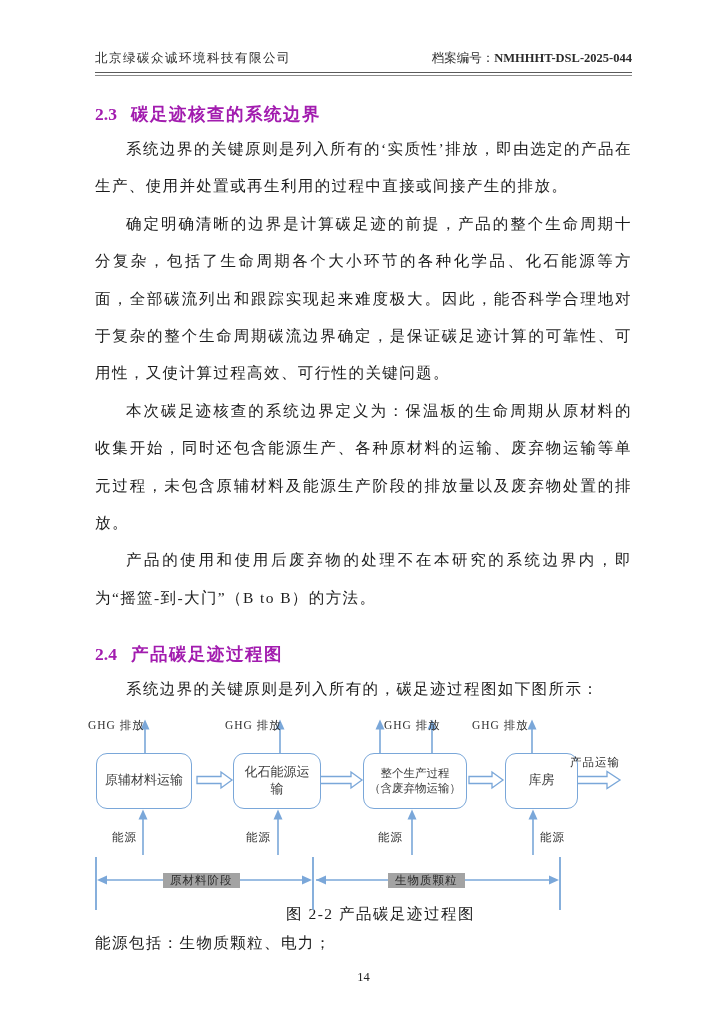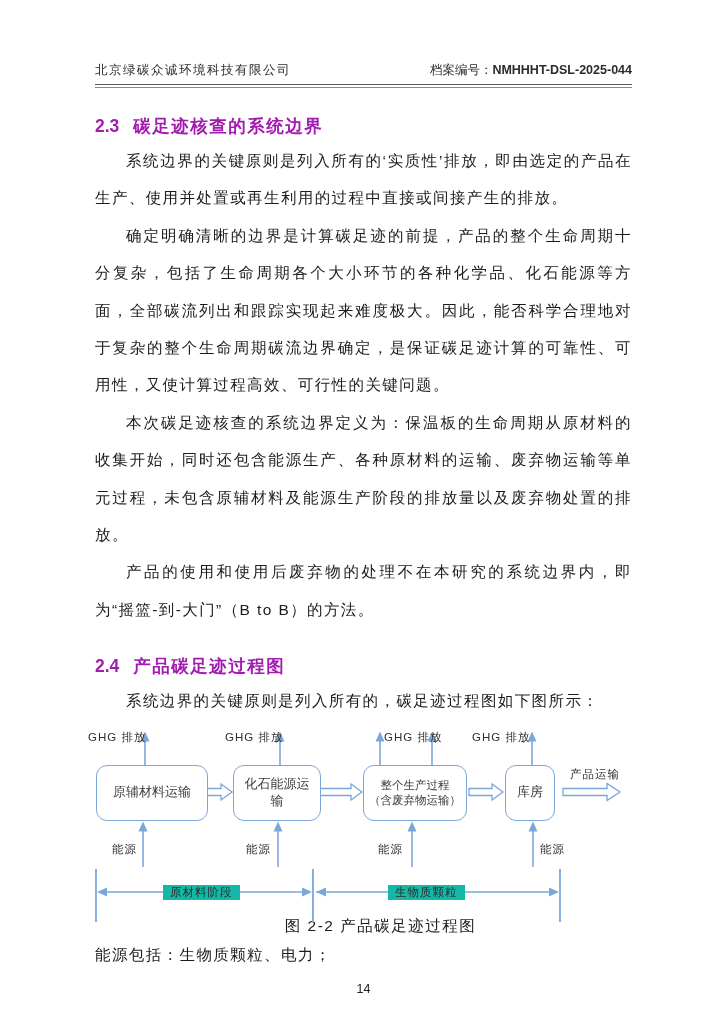--- a/index.html
+++ b/index.html
@@ -1,22 +1,22 @@
 <!DOCTYPE html>
 <html><head>
 <meta charset="utf-8">
 <style>
   html,body{margin:0;padding:0;background:#ffffff;}
   .page{
     position:relative;
     width:724px;height:1024px;
     background:#ffffff;
     box-sizing:border-box;
-    padding:12px 92px 0 95px;
-    font-family:Liberation Sans, sans-serif;
+    padding:0 92px 0 95px;
+    font-family:Liberation Serif, serif;
     color:#1f1f1f;
     overflow:hidden;
   }
   
   .hdr{
     display:flex;justify-content:space-between;align-items:flex-end;
     padding-top:50px;padding-bottom:5px;
     font-size:12.5px;color:#2b2b2b;
   }
   .hdr .company{letter-spacing:1.5px;}
@@ -45,21 +45,21 @@
     box-sizing:border-box;border:1.4px solid #7aa7d9;border-radius:11px;
     background:#ffffff;display:flex;flex-direction:column;
     align-items:center;justify-content:center;
     color:#3d3d3d;text-align:center;line-height:1.3;
   }
   .fbox .bl{display:block;}
   .dlabel{
     position:absolute;z-index:2;font-size:11.5px;color:#2e2e2e;
     letter-spacing:1px;white-space:nowrap;
   }
-  .stage-label{background:#14b8a6;padding:0 7px;}
+  .stage-label{background:#a3a3a3;padding:0 7px;}
   .caption{
     margin:-8px 0 0 0;text-align:center;font-size:15.5px;
     letter-spacing:1.5px;color:#1c1c1c;padding-left:34px;
   }
   .note{
     margin:8px 0 0 0;font-size:15.5px;letter-spacing:1.4px;color:#1c1c1c;
   }
   .pagenum{
     margin-top:16px;text-align:center;font-size:12.5px;color:#222;
   }
@@ -122,32 +122,32 @@
         <line x1="472" y1="143" x2="472" y2="196"></line>
         <line x1="11" y1="166" x2="222" y2="166" stroke-width="1.4"></line>
         <line x1="228" y1="166" x2="469" y2="166" stroke-width="1.4"></line>
         <path d="M19,161.5 L9,166 L19,170.5 Z" stroke="none"></path>
         <path d="M214,161.5 L224,166 L214,170.5 Z" stroke="none"></path>
         <path d="M238,161.5 L228,166 L238,170.5 Z" stroke="none"></path>
         <path d="M461,161.5 L471,166 L461,170.5 Z" stroke="none"></path>
       </g>
     </svg>
 
-    <div class="fbox" style="left:8px;width:112px;font-size:13px;">
+    <div class="fbox" style="left:8px;width:96px;font-size:13px;">
       <span class="bl">原辅材料运输</span>
     </div>
     <div class="fbox" style="left:145px;width:88px;font-size:13px;">
       <span class="bl">化石能源运</span>
       <span class="bl">输</span>
     </div>
     <div class="fbox" style="left:275px;width:104px;font-size:11.5px;">
       <span class="bl">整个生产过程</span>
       <span class="bl">（含废弃物运输）</span>
     </div>
-    <div class="fbox" style="left:417px;width:50px;font-size:13px;">
+    <div class="fbox" style="left:417px;width:73px;font-size:13px;">
       <span class="bl">库房</span>
     </div>
 
     <span class="dlabel" style="left:0px;top:4px;">GHG 排放</span>
     <span class="dlabel" style="left:137px;top:4px;">GHG 排放</span>
     <span class="dlabel" style="left:296px;top:4px;">GHG 排放</span>
     <span class="dlabel" style="left:384px;top:4px;">GHG 排放</span>
 
     <span class="dlabel" style="left:24px;top:116px;">能源</span>
     <span class="dlabel" style="left:158px;top:116px;">能源</span>

